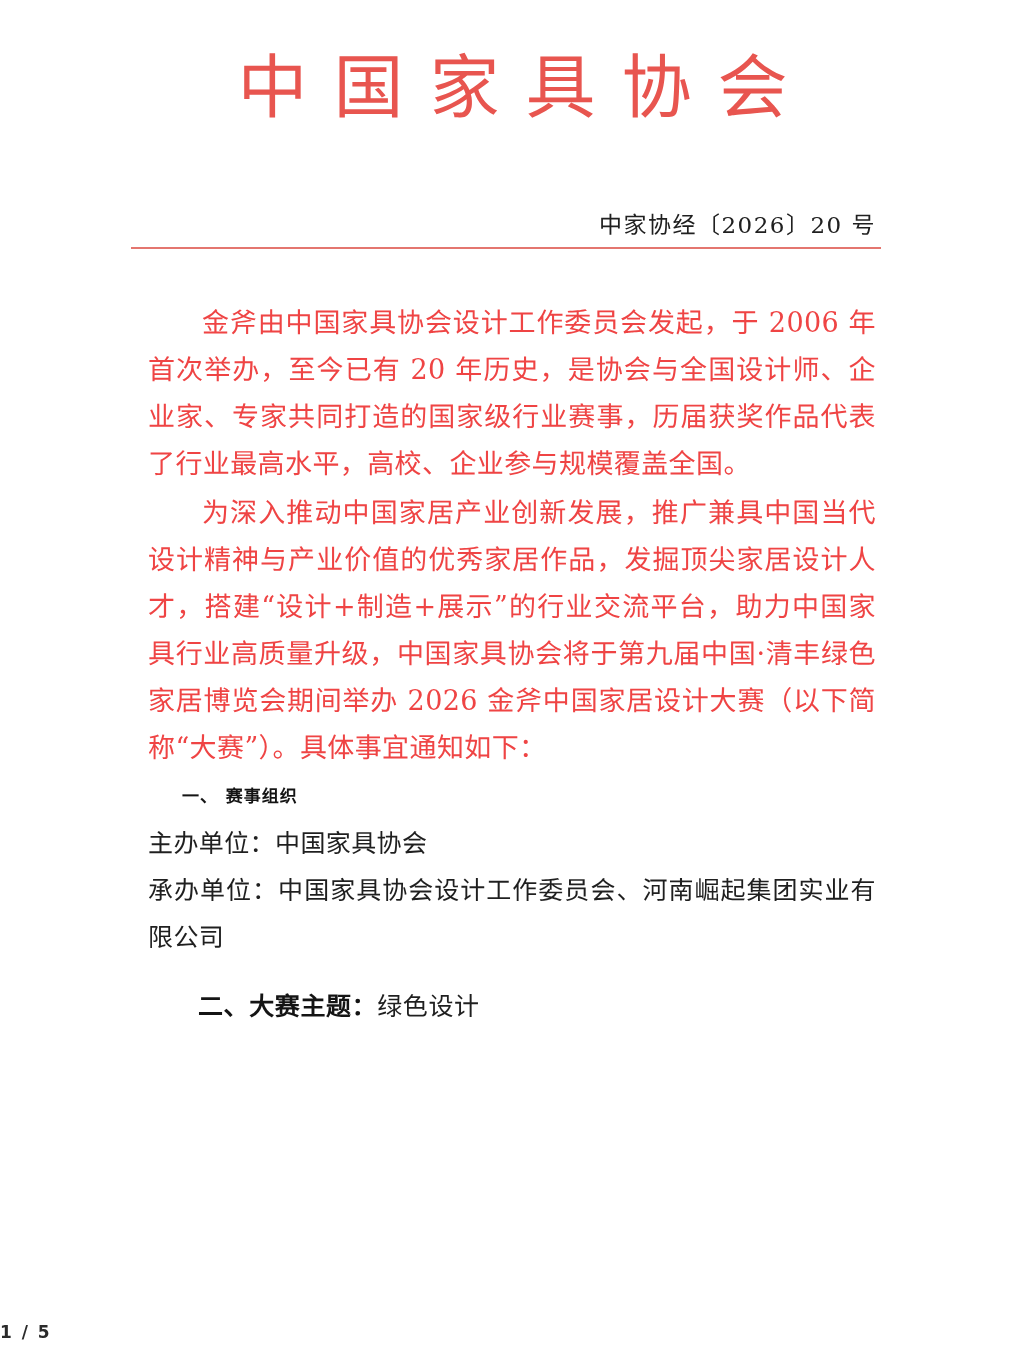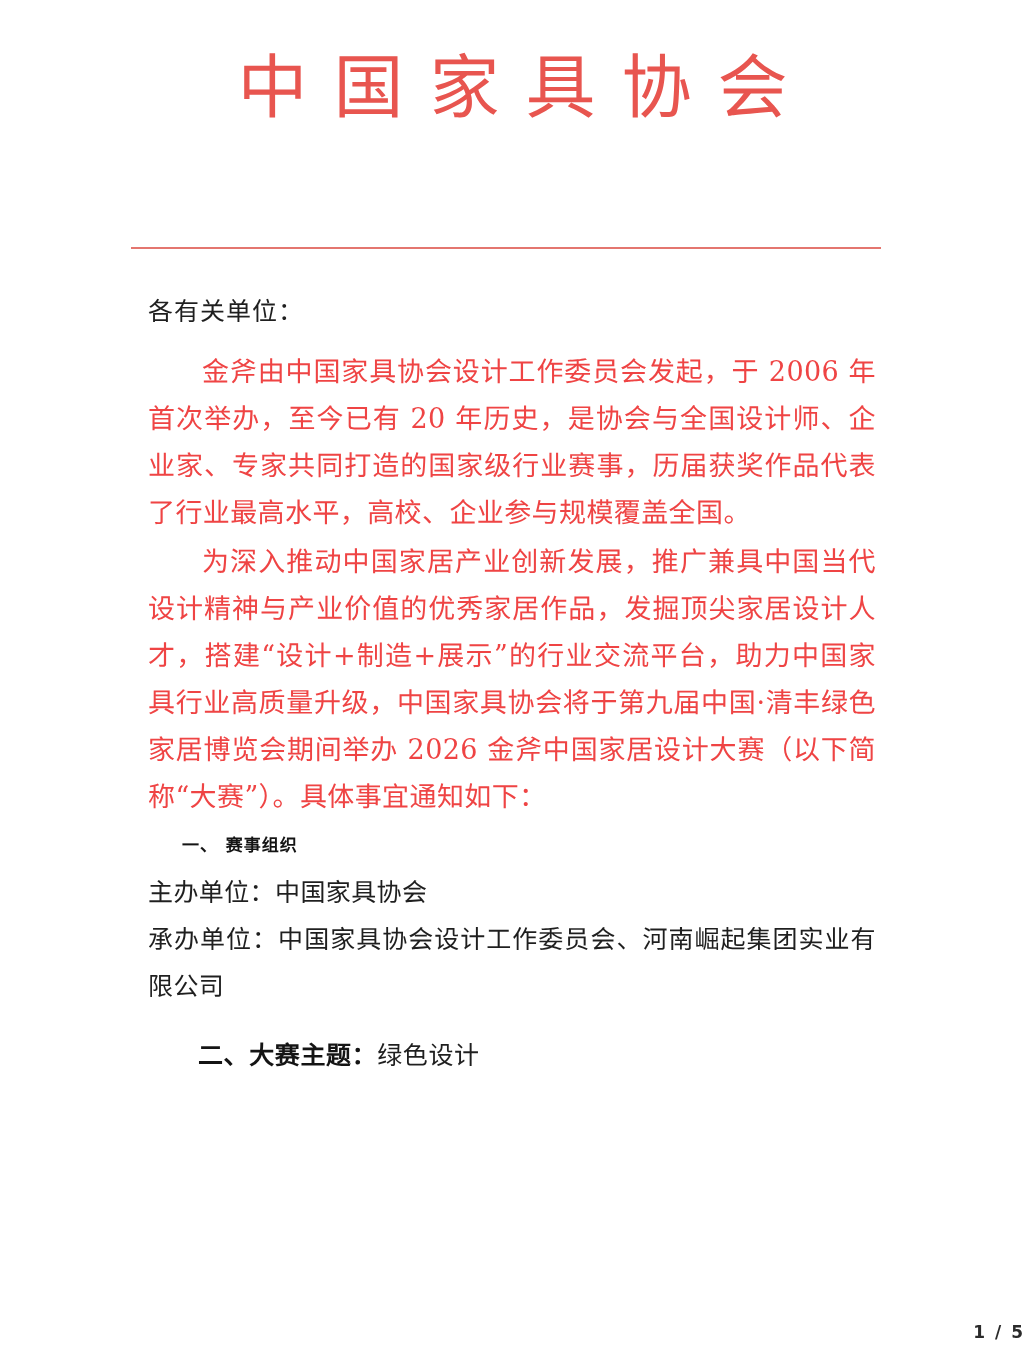--- a/index.html
+++ b/index.html
@@ -144,46 +144,48 @@
     color: #141414;
     text-align: center;
   }
 
   
   .footer {
     position: absolute;
     bottom: 28px;
     left: 0;
     width: 100%;
-    text-align: right;
+    text-align: left;
   }
   .page-num {
     font-family: "DejaVu Sans", "Liberation Sans", sans-serif;
     font-size: 17px;
     font-weight: bold;
     letter-spacing: 2px;
     color: #2b2b2b;
   }
 </style>
 </head>
 <body>
 
 <div class="page">
 
   <div class="letterhead">
     <div class="letterhead-title">中国家具协会</div>
   </div>
 
+  <div class="docnum-row">
+    <span class="docnum">中家协经〔2026〕20 号</span>
+  </div>
 
   <div class="red-rule"></div>
 
   <div class="content">
 
 
-    <div class="salutation">各有关单位：</div>
 
     <p class="para">金斧由中国家具协会设计工作委员会发起，于 2006 年首次举办，至今已有 20 年历史，是协会与全国设计师、企业家、专家共同打造的国家级行业赛事，历届获奖作品代表了行业最高水平，高校、企业参与规模覆盖全国。</p>
 
     <p class="para">为深入推动中国家居产业创新发展，推广兼具中国当代设计精神与产业价值的优秀家居作品，发掘顶尖家居设计人才，搭建“设计+制造+展示”的行业交流平台，助力中国家具行业高质量升级，中国家具协会将于第九届中国·清丰绿色家居博览会期间举办 2026 金斧中国家居设计大赛（以下简称“大赛”）。具体事宜通知如下：</p>
 
     <h2 class="section">
       <span class="section-num">一、</span><span>赛事组织</span>
     </h2>
 
     <p class="plain">主办单位：中国家具协会</p>

